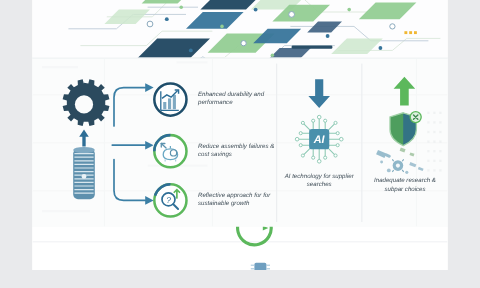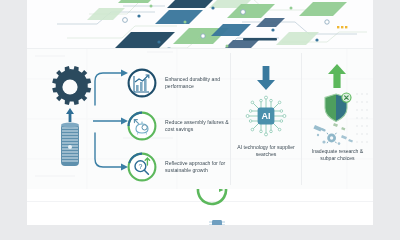--- a/index.html
+++ b/index.html
@@ -6,20 +6,21 @@
   html,body{ width:400px; height:225px; overflow:hidden; }
   body{
     font-family:"Liberation Sans", sans-serif;
     background:#e9eaec;
     position:relative;
   }
 
   .page{
     position:absolute; left:27px; top:0; width:346px; height:225px;
     background:#ffffff;
+    font-style:italic;
   }
 
   
   .hero{
     position:absolute; left:0; top:0; width:100%; height:48px;
     background:#fdfdfe; overflow:hidden;
   }
   .hero svg{ position:absolute; left:0; top:-12px; }
 
   .hero-rule{

